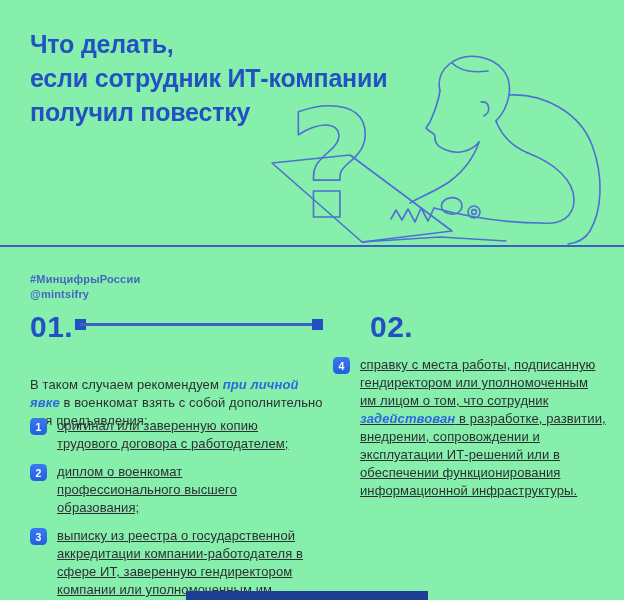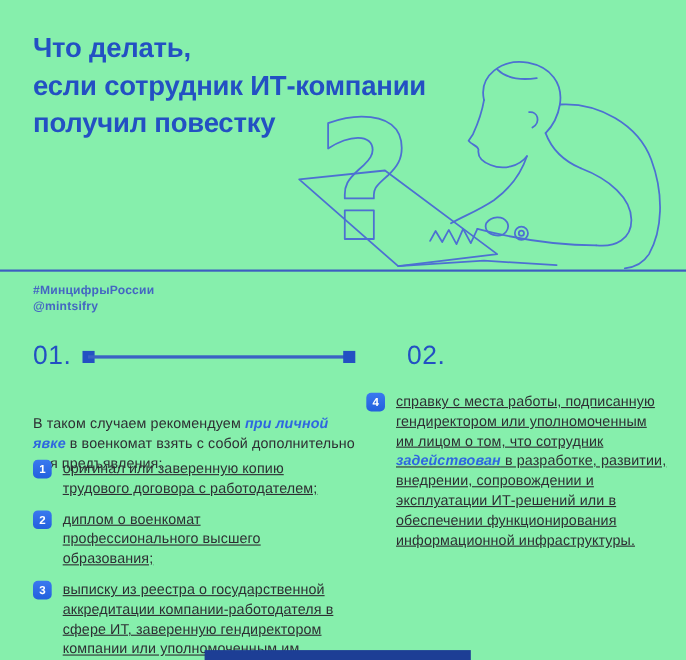--- a/index.html
+++ b/index.html
@@ -46,34 +46,34 @@
     top: 245px;
     width: 624px;
     height: 2px;
     background: #3c5ec1;
   }
 
   
   .social {
     position: absolute;
     left: 30px;
-    top: 257px;
+    top: 272px;
     font-size: 11px;
     line-height: 15px;
     font-weight: 600;
     color: #4466c2;
     letter-spacing: 0.2px;
   }
 
   
   .section-number {
     position: absolute;
     top: 310px;
-    font-size: 24px;
-    font-weight: 400;
+    font-size: 30px;
+    font-weight: 700;
     color: #2350c3;
     letter-spacing: 0.5px;
   }
   .section-number.n1 { left: 30px; }
   .section-number.n2 { left: 334px; margin-left: 36px; }
 
   .connector-bar {
     position: absolute;
     left: 80px;
     top: 323px;

